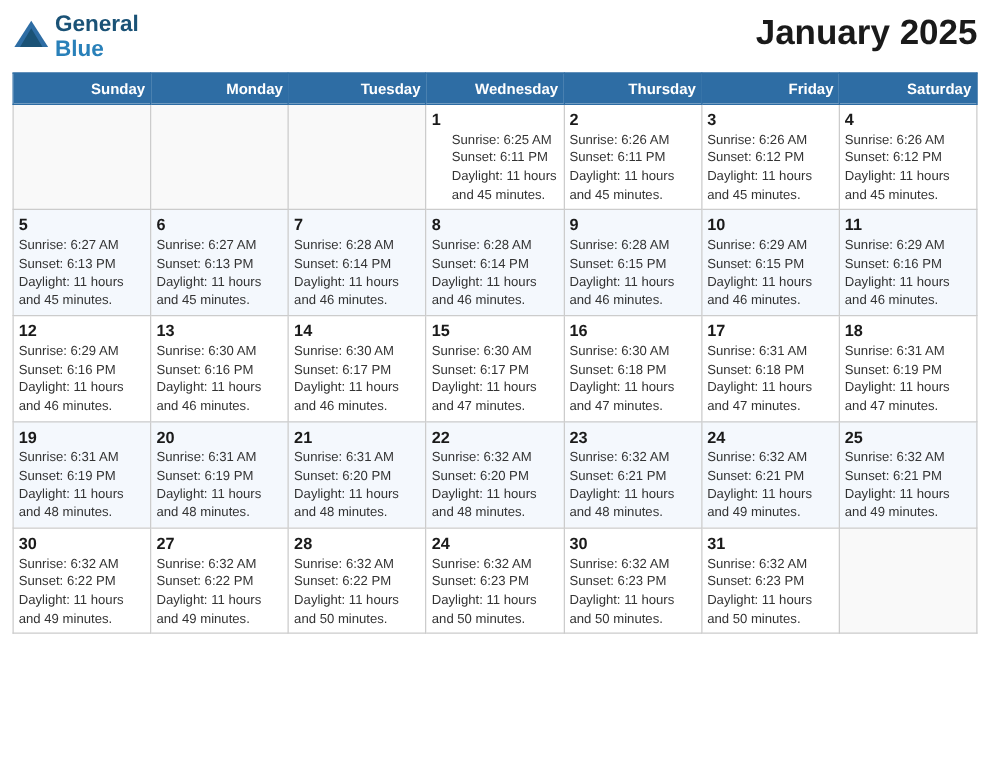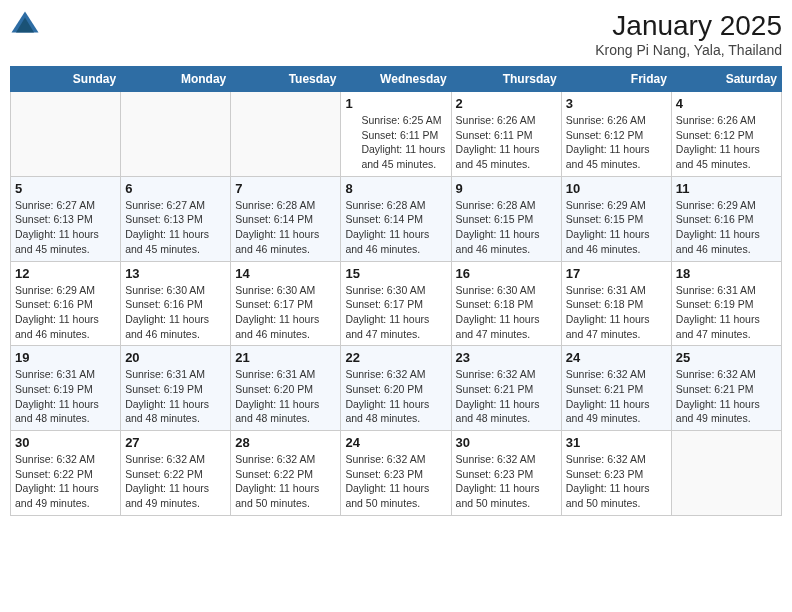--- a/index.html
+++ b/index.html
@@ -30,21 +30,21 @@
     .logo-icon {
       width: 30px;
       height: 30px;
     }
     .title-block {
       text-align: right;
     }
     .title-block h1 {
       font-size: 28px;
       color: #1a1a1a;
-      font-weight: normal;
+      font-weight: bold;
     }
     .title-block h2 {
       font-size: 14px;
       color: #444;
       font-weight: normal;
     }
     .calendar {
       width: 100%;
       border-collapse: collapse;
       font-size: 11px;
@@ -86,24 +86,27 @@
   </style>
 </head>
 <body>
 
 <div class="header">
   <div class="logo">
     <svg class="logo-icon" viewBox="0 0 40 40">
       <polygon points="20,2 38,30 2,30" fill="#2e6da4"></polygon>
       <polygon points="20,10 32,30 8,30" fill="#1a5276"></polygon>
     </svg>
+    <div class="logo-text">
+      <div>General</div>
+      <div style="color:#2980b9;">Blue</div>
+    </div>
   </div>
   <div class="title-block">
     <h1>January 2025</h1>
-    <h2>Krong Pi Nang, Yala, Thailand</h2>
   </div>
 </div>
 
 <table class="calendar">
   <thead>
     <tr>
     <th>Sunday</th>
         <th>Monday</th>
         <th>Tuesday</th>
         <th>Wednesday</th>

